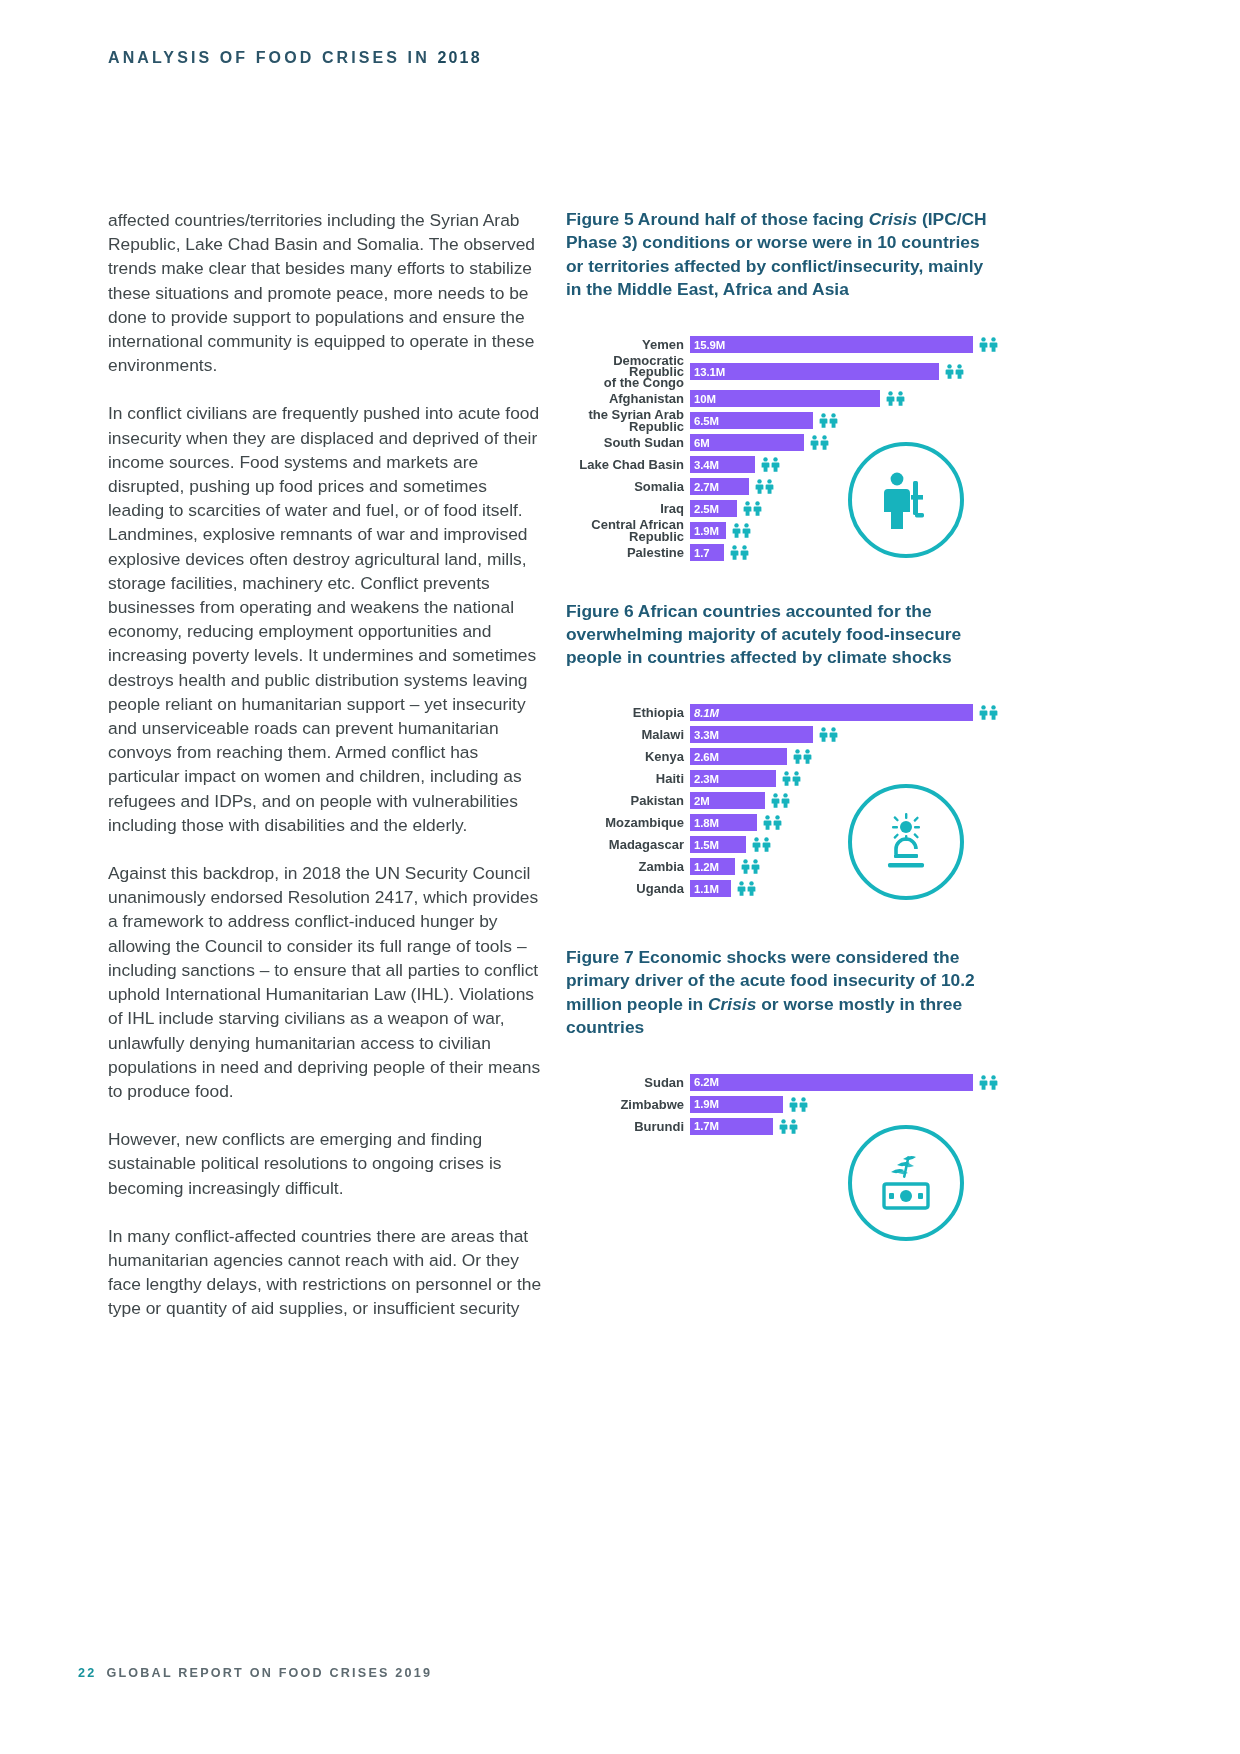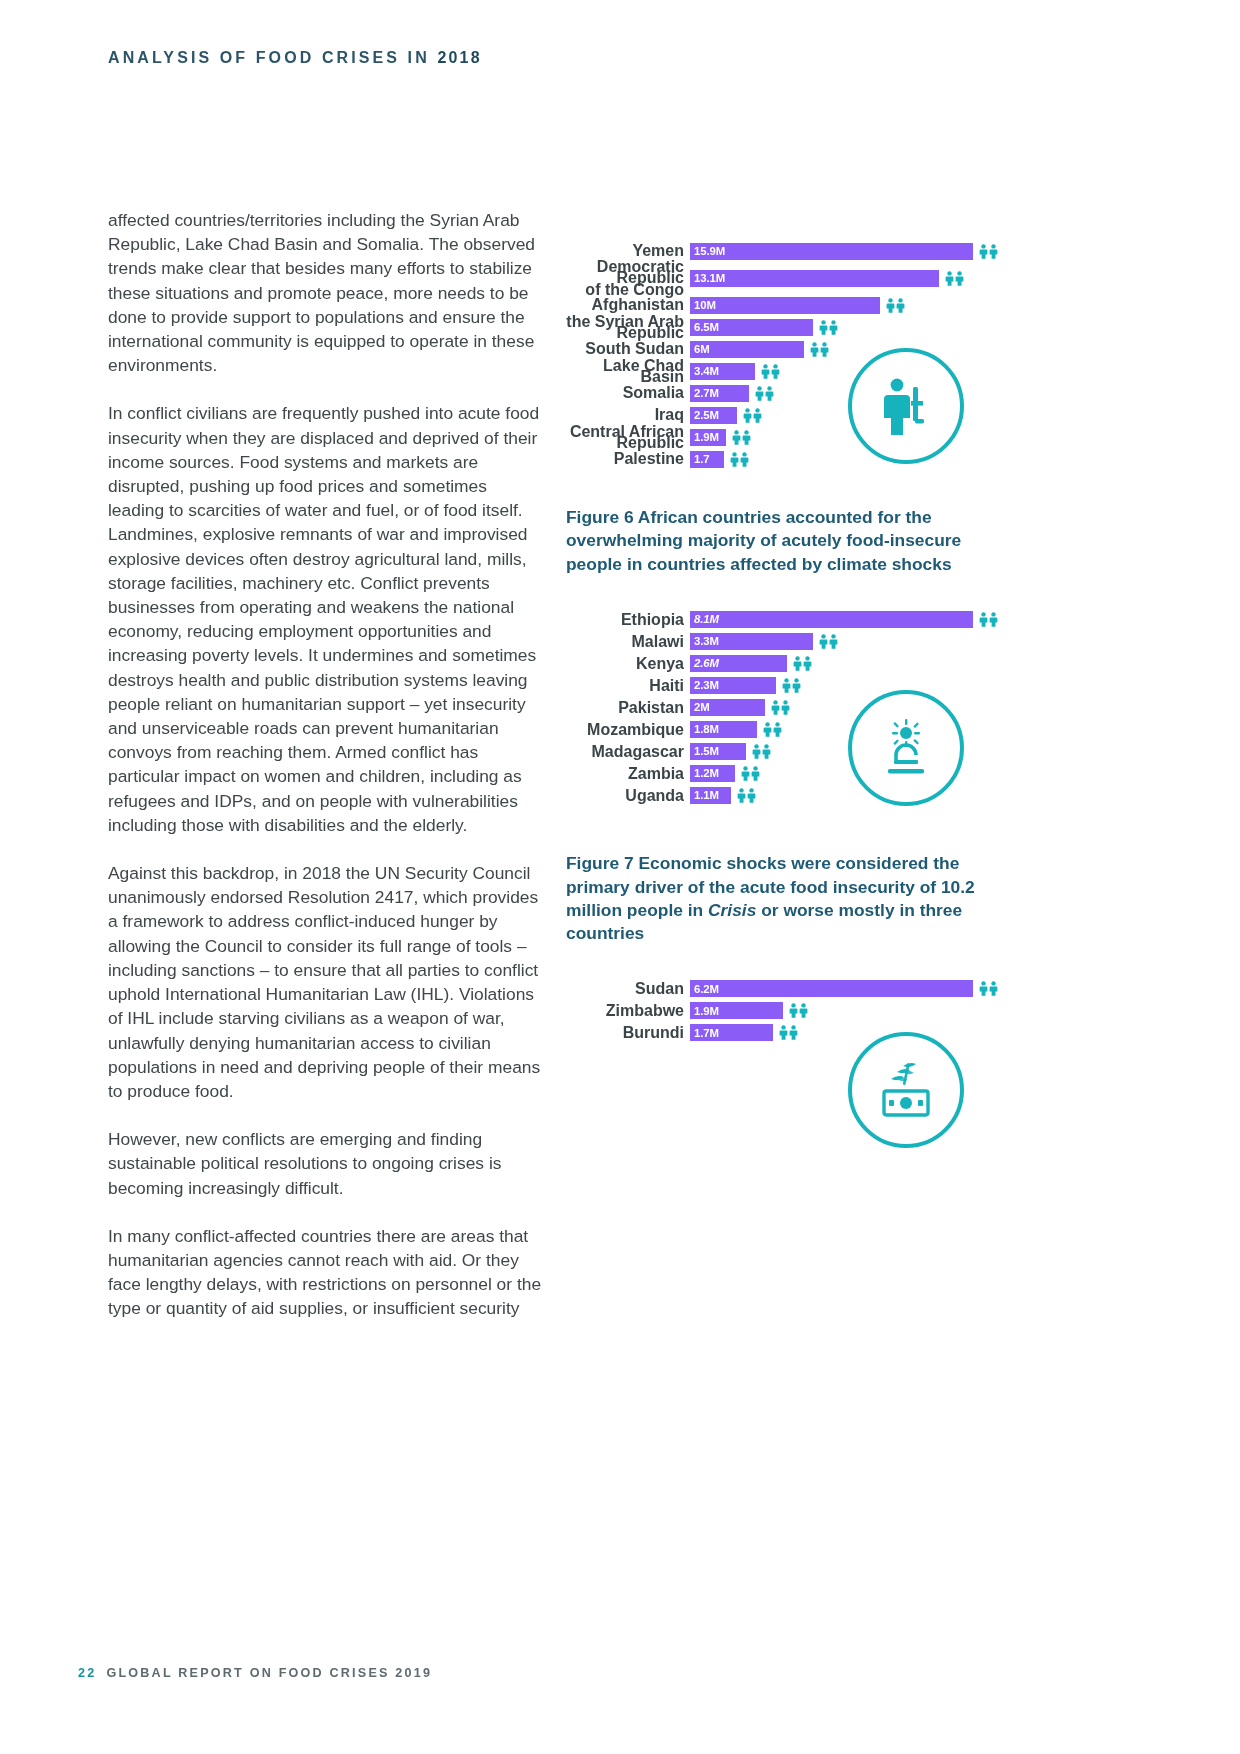--- a/index.html
+++ b/index.html
@@ -41,21 +41,21 @@
 
   
   .chart{position:relative;margin-top:26px;}
   .row{
     display:flex;align-items:center;
     height:18px;margin-bottom:4px;
     position:relative;
   }
   .row .name{
     width:118px;flex:0 0 118px;text-align:right;
-    font-size:16px;line-height:11.4px;font-weight:600;
+    font-size:13px;line-height:11.4px;font-weight:600;
     color:#3b4448;padding-right:6px;
     white-space:pre-line;
   }
   .bar{
     height:17px;background:#8b5cf6;position:relative;
     display:flex;align-items:center;
   }
   .bar .val{
     color:#ffffff;font-size:11.4px;font-weight:600;
     padding-left:4px;letter-spacing:-0.1px;white-space:nowrap;
@@ -89,20 +89,24 @@
     <p>affected countries/territories including the Syrian Arab Republic, Lake Chad Basin and Somalia. The observed trends make clear that besides many efforts to stabilize these situations and promote peace, more needs to be done to provide support to populations and ensure the international community is equipped to operate in these environments.</p>
     <p>In conflict civilians are frequently pushed into acute food insecurity when they are displaced and deprived of their income sources. Food systems and markets are disrupted, pushing up food prices and sometimes leading to scarcities of water and fuel, or of food itself. Landmines, explosive remnants of war and improvised explosive devices often destroy agricultural land, mills, storage facilities, machinery etc. Conflict prevents businesses from operating and weakens the national economy, reducing employment opportunities and increasing poverty levels. It undermines and sometimes destroys health and public distribution systems leaving people reliant on humanitarian support – yet insecurity and unserviceable roads can prevent humanitarian convoys from reaching them. Armed conflict has particular impact on women and children, including as refugees and IDPs, and on people with vulnerabilities including those with disabilities and the elderly.</p>
     <p>Against this backdrop, in 2018 the UN Security Council unanimously endorsed Resolution 2417, which provides a framework to address conflict-induced hunger by allowing the Council to consider its full range of tools – including sanctions – to ensure that all parties to conflict uphold International Humanitarian Law (IHL). Violations of IHL include starving civilians as a weapon of war, unlawfully denying humanitarian access to civilian populations in need and depriving people of their means to produce food.</p>
     <p>However, new conflicts are emerging and finding sustainable political resolutions to ongoing crises is becoming increasingly difficult.</p>
     <p>In many conflict-affected countries there are areas that humanitarian agencies cannot reach with aid. Or they face lengthy delays, with restrictions on personnel or the type or quantity of aid supplies, or insufficient security</p>
   </div>
 
   <div class="col-right">
 
     <div>
+      <p class="fig-caption">
+        <span class="lbl">Figure 5</span>
+        <span>Around half of those facing </span><i>Crisis</i><span> (IPC/CH Phase 3) conditions or worse were in 10 countries or territories affected by conflict/insecurity, mainly in the Middle East, Africa and Asia</span>
+      </p>
       <div class="chart" id="chart-0" style="margin-top:34px;height:236px;">
           <div class="row">
             <div class="name">Yemen</div>
             <div class="bar" style="width: 302px;">
               <span class="val">15.9M</span>
             </div>
             <div class="people">
               <svg width="9" height="15" viewBox="0 0 9 15">
                 <circle cx="4.5" cy="2.4" r="2.2" fill="#17b3bd"></circle>
                 <path d="M1.6 5.4h5.8a1 1 0 0 1 1 1v4.2h-1.9v4.1h-3.9v-4.1h-2v-4.2a1 1 0 0 1 1-1z" fill="#17b3bd"></path>
@@ -303,21 +307,21 @@
                 <path d="M1.6 5.4h5.8a1 1 0 0 1 1 1v4.2h-1.9v4.1h-3.9v-4.1h-2v-4.2a1 1 0 0 1 1-1z" fill="#17b3bd"></path>
               </svg>
               <svg width="9" height="15" viewBox="0 0 9 15">
                 <circle cx="4.5" cy="2.4" r="2.2" fill="#17b3bd"></circle>
                 <path d="M1.6 5.4h5.8a1 1 0 0 1 1 1v4.2h-1.9v4.1h-3.9v-4.1h-2v-4.2a1 1 0 0 1 1-1z" fill="#17b3bd"></path>
               </svg>
             </div>
           </div>
           <div class="row">
             <div class="name">Kenya</div>
-            <div class="bar" style="width: 96.9383px; font-style: italic;">
+            <div class="bar" style="width: 96.9383px;">
               <span class="val">2.6M</span>
             </div>
             <div class="people">
               <svg width="9" height="15" viewBox="0 0 9 15">
                 <circle cx="4.5" cy="2.4" r="2.2" fill="#17b3bd"></circle>
                 <path d="M1.6 5.4h5.8a1 1 0 0 1 1 1v4.2h-1.9v4.1h-3.9v-4.1h-2v-4.2a1 1 0 0 1 1-1z" fill="#17b3bd"></path>
               </svg>
               <svg width="9" height="15" viewBox="0 0 9 15">
                 <circle cx="4.5" cy="2.4" r="2.2" fill="#17b3bd"></circle>
                 <path d="M1.6 5.4h5.8a1 1 0 0 1 1 1v4.2h-1.9v4.1h-3.9v-4.1h-2v-4.2a1 1 0 0 1 1-1z" fill="#17b3bd"></path>

